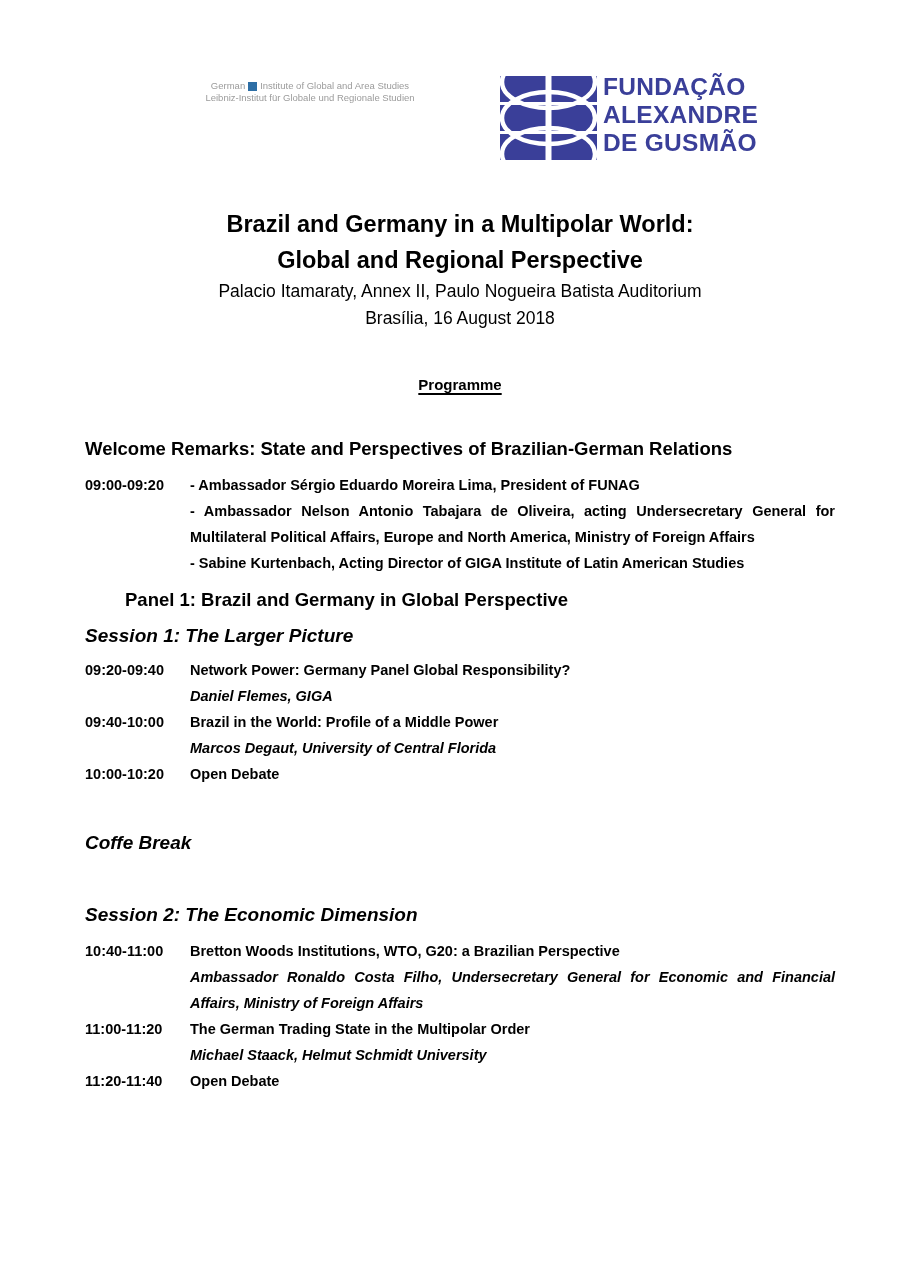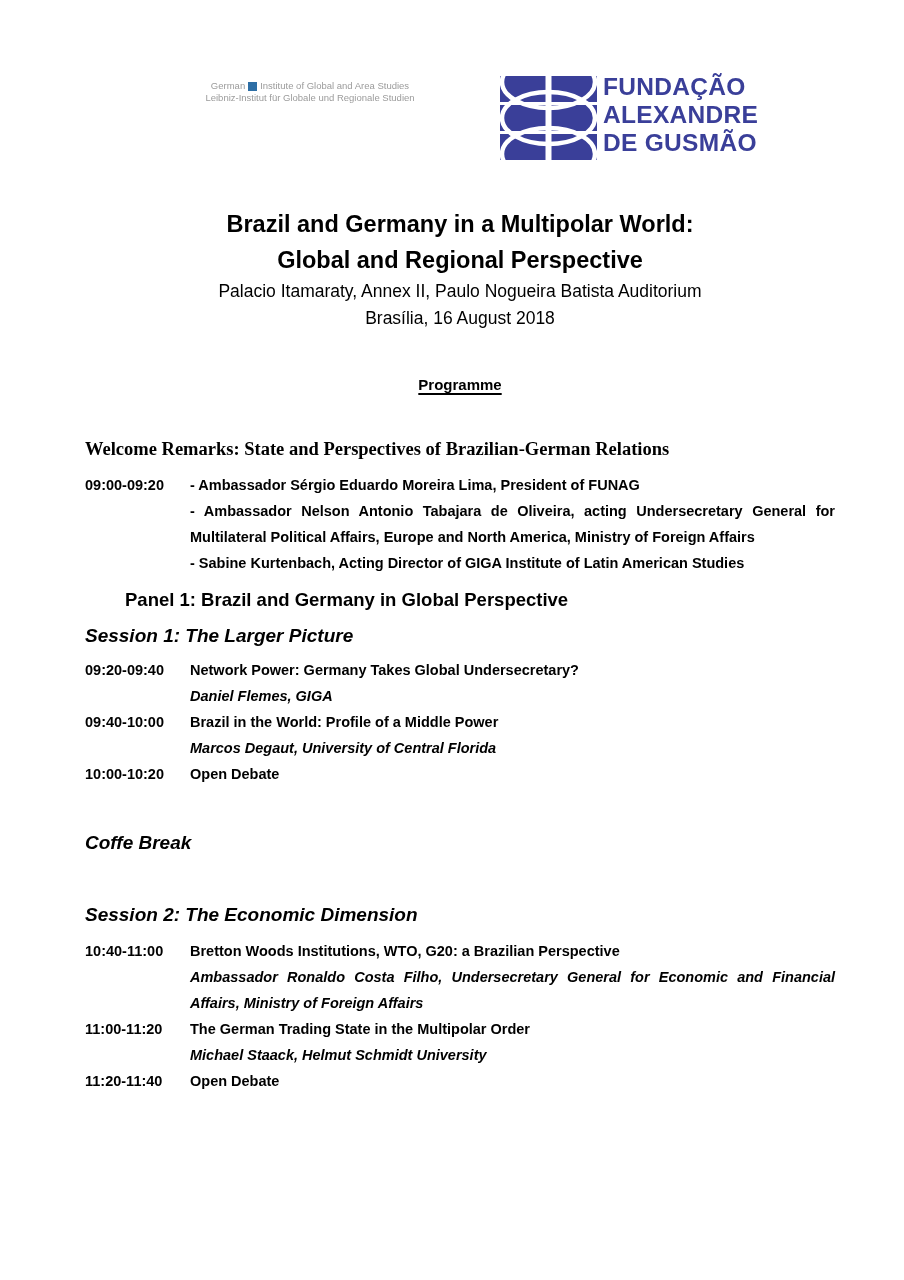--- a/index.html
+++ b/index.html
@@ -38,21 +38,21 @@
   .event-title { margin-top: 42px; text-align: center; font-size: 23.5px; font-weight: bold; line-height: 36px; }
   .event-sub   { text-align: center; font-size: 17.5px; line-height: 27px; }
 
   
   .programme-heading {
     margin-top: 41px; text-align: center; font-size: 15px; font-weight: bold; line-height: 24px;
   }
   .programme-heading span {
     text-decoration: underline; text-decoration-thickness: 2px; text-underline-offset: 3px;
   }
-  .section-heading { margin-top: 40px; font-size: 18.5px; font-weight: bold; line-height: 24px; font-family: Liberation Serif, serif; }
+  .section-heading { margin-top: 40px; font-size: 18.5px; font-weight: bold; line-height: 24px; }
   .panel-heading   { margin-top: 12px; font-size: 18.5px; font-weight: bold; line-height: 24px; margin-left: 40px; }
   .session-heading { margin-top: 12px; font-size: 19px; font-weight: bold; font-style: italic; line-height: 24px; }
   .break-heading   { margin-top: 44px; font-size: 19px; font-weight: bold; font-style: italic; line-height: 24px; }
   .session2-heading{ margin-top: 48px; }
 
   .schedule { margin-top: 9px; }
   .schedule.first { margin-top: 11px; }
   .row { display: grid; grid-template-columns: 105px 645px; align-items: start; }
   .time { font-size: 14.5px; font-weight: bold; line-height: 26px; white-space: nowrap; }
   .cell { font-size: 14.5px; line-height: 26px; }
@@ -127,21 +127,21 @@
     </div>
   </div>
 
   <div class="panel-heading">Panel 1: Brazil and Germany in Global Perspective</div>
   <div class="session-heading">Session 1: The Larger Picture</div>
 
   <div class="schedule">
     <div class="row">
       <div class="time">09:20-09:40</div>
       <div class="cell">
-        <div class="talk">Network Power: Germany Takes Global Undersecretary?</div>
+        <div class="talk">Network Power: Germany Panel Global Responsibility?</div>
         <div class="speaker">Daniel Flemes, GIGA</div>
       </div>
     </div>
     <div class="row">
       <div class="time">09:40-10:00</div>
       <div class="cell">
         <div class="talk">Brazil in the World: Profile of a Middle Power</div>
         <div class="speaker">Marcos Degaut, University of Central Florida</div>
       </div>
     </div>

